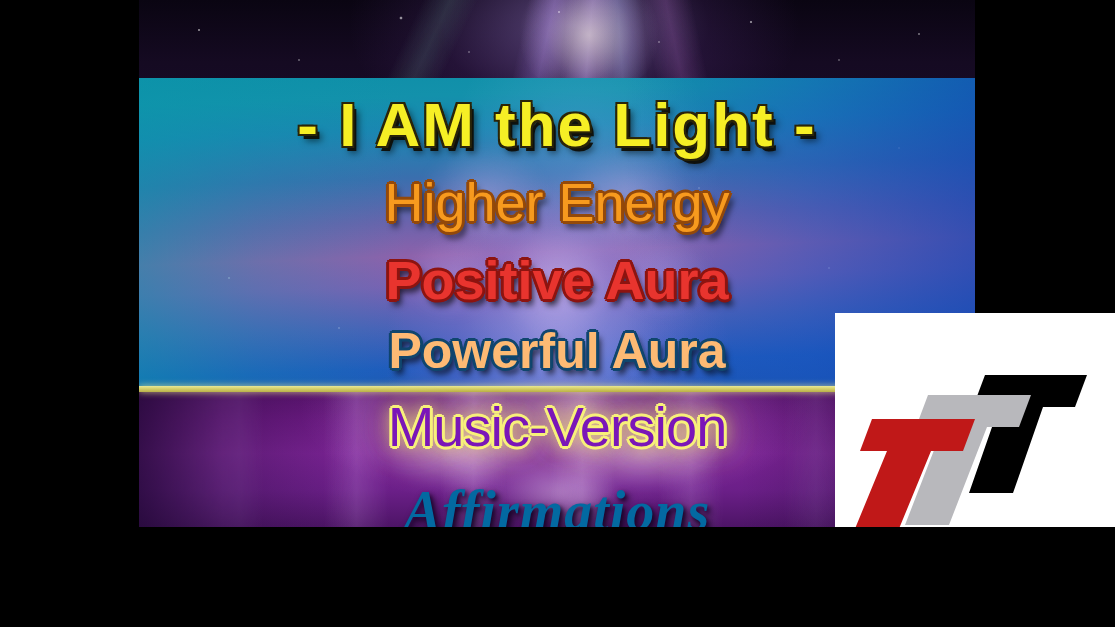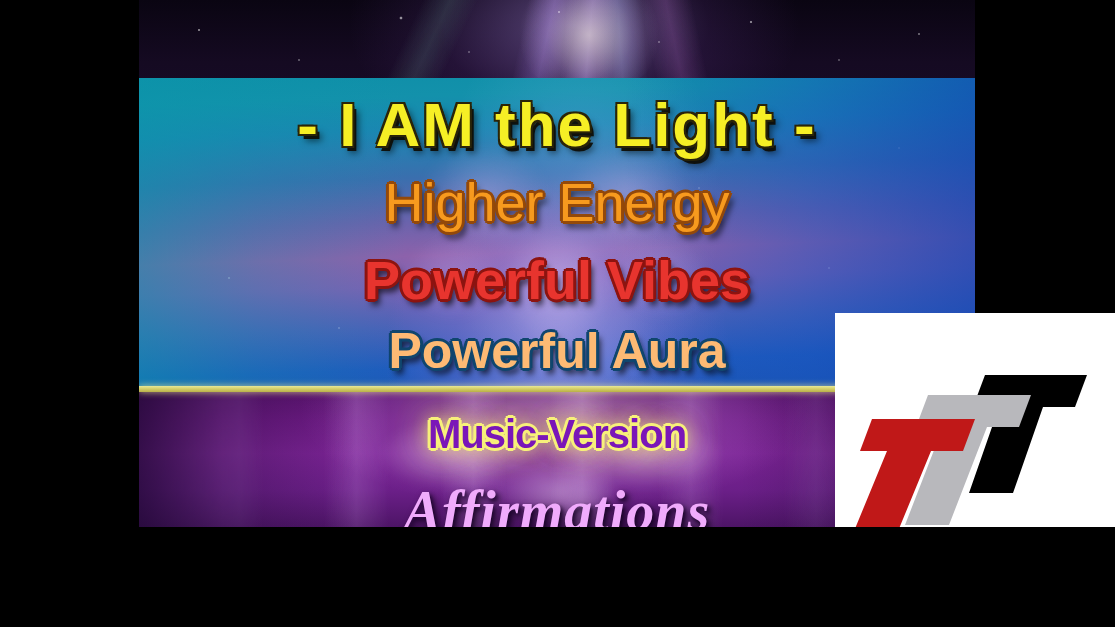--- a/index.html
+++ b/index.html
@@ -304,43 +304,43 @@
     color: #fdba74;
     text-shadow:
       -2px -2px 0 #10466e, 2px -2px 0 #10466e,
       -2px 2px 0 #10466e, 2px 2px 0 #10466e,
       -3px 0 0 #10466e, 3px 0 0 #10466e,
       0 -3px 0 #10466e, 0 3px 0 #10466e,
        4px 6px 6px rgba(0,0,0,0.75);
   }
 
   #music-line {
-    top: 414px;
-    font-size: 40px;
-    font-weight: bold;
+    top: 399px;
+    font-size: 56px;
+    font-weight: normal;
     letter-spacing: -1px;
     color: #7a16b8;
     text-shadow:
       -2px -2px 0 #f7f07a, 2px -2px 0 #f7f07a,
       -2px 2px 0 #f7f07a, 2px 2px 0 #f7f07a,
       -3px 0 0 #f7f07a, 3px 0 0 #f7f07a,
       0 -3px 0 #f7f07a, 0 3px 0 #f7f07a,
        0 0 16px rgba(250,240,120,0.95),
        0 0 30px rgba(250,235,100,0.75),
        0 0 46px rgba(245,225,90,0.45);
   }
 
   #affirm-line {
     top: 483px;
     font-family: "Liberation Serif", "DejaVu Serif", serif;
     font-style: italic;
     font-weight: bold;
     font-size: 56px;
     letter-spacing: 1px;
-    color: #f0abfc;
+    color: #0369a1;
     text-shadow:
        2px 3px 4px rgba(20,0,35,0.85),
        4px 5px 9px rgba(0,0,0,0.55);
   }
 
   
   #logo-box {
     position: absolute;
     left: 835px; top: 313px;
     width: 280px; height: 282px;
@@ -370,21 +370,21 @@
   <div id="divider"></div>
 
   <div id="purple-band">
     <div class="band-flower"></div>
     <div class="band-streaks"></div>
   </div>
 
   <div id="text-stack">
     <div class="line" id="title-line">- I AM the Light -</div>
     <div class="line" id="energy-line">Higher Energy</div>
-    <div class="line" id="vibes-line">Powerful Vibes</div>
+    <div class="line" id="vibes-line">Positive Aura</div>
     <div class="line" id="aura-line">Powerful Aura</div>
     <div class="line" id="music-line">Music-Version</div>
     <div class="line" id="affirm-line">Affirmations</div>
   </div>
 
   <div class="bar-left"></div>
   <div class="bar-right"></div>
 
   <div id="logo-box">
     <svg id="logo-svg" viewBox="0 0 280 282" xmlns="http://www.w3.org/2000/svg">

